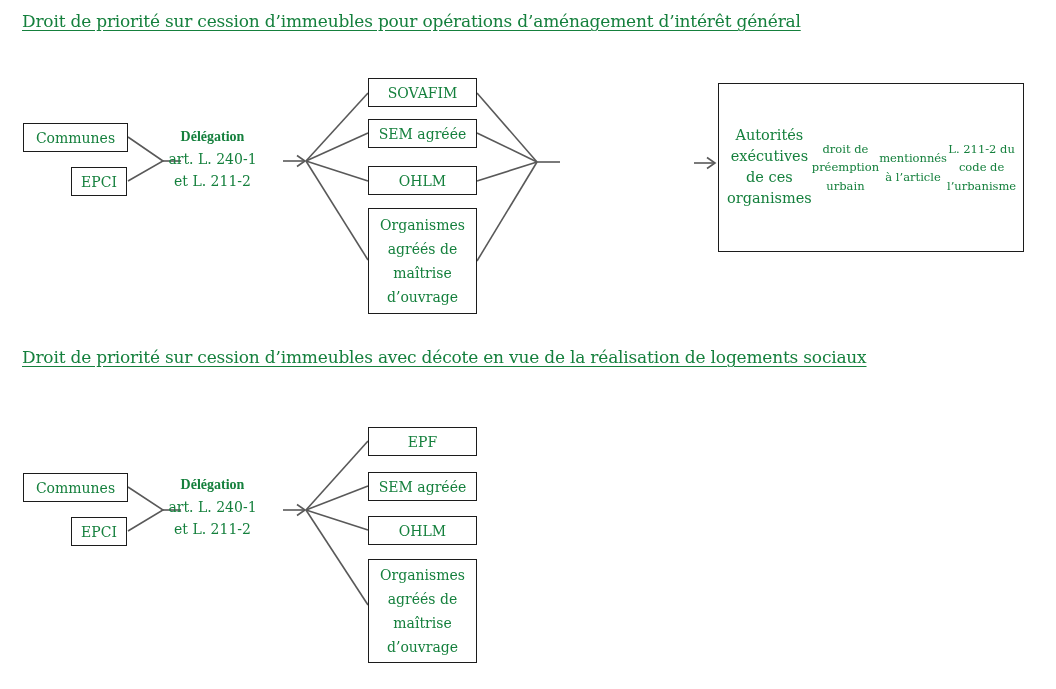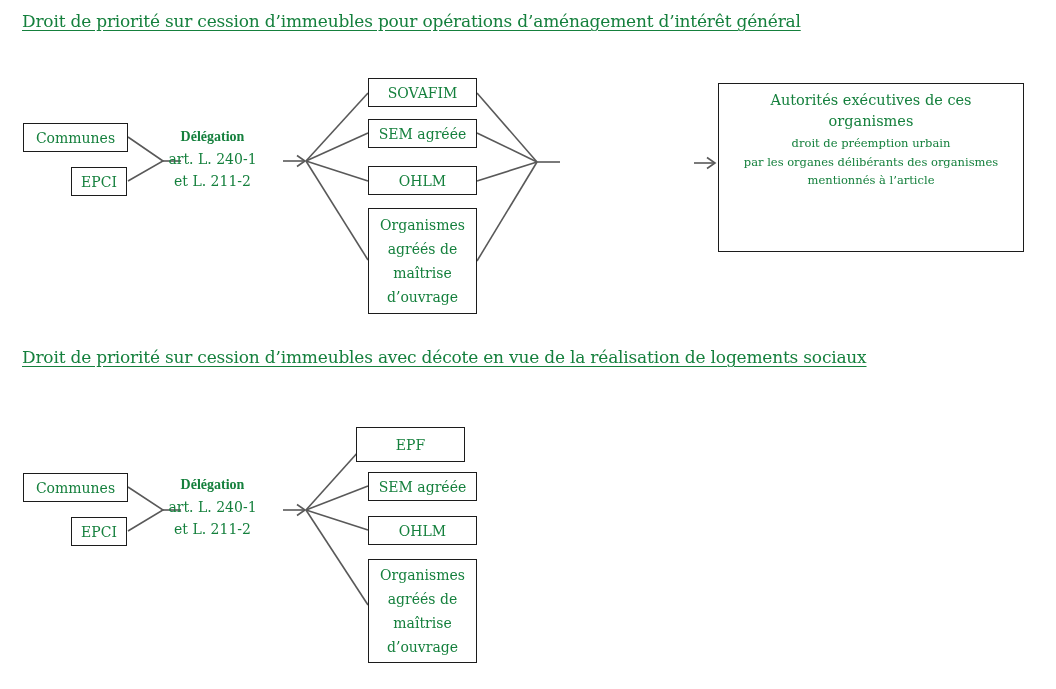--- a/index.html
+++ b/index.html
@@ -46,23 +46,22 @@
     font-size: 14px;
     line-height: 22px;
   }
   .labelblock .bold { font-weight: bold; font-family: Liberation Serif, serif; }
   .bigbox {
     position: absolute;
     box-sizing: border-box;
     border: 1.5px solid #1c1c1c;
     background: #ffffff;
     display: flex;
-    flex-direction: column;
     align-items: center;
-    justify-content: flex-start;
+    justify-content: space-between;
     text-align: center;
     padding: 6px 8px;
   }
   .bigbox .heading { font-size: 14.5px; line-height: 21px; margin-bottom: 2px; }
   .bigbox .small { font-size: 11.5px; line-height: 18.5px; }
 </style>
 </head>
 <body>
 
 <div class="canvas">
@@ -126,40 +125,40 @@
     <span>OHLM</span>
   </div>
   <div class="node" style="left:368px; top:208px; width:109px; height:106px">
     <span>Organismes agréés de maîtrise d’ouvrage</span>
   </div>
 
 
   <div class="bigbox" style="left:718px; top:83px; width:306px; height:169px">
     <div class="heading">Autorités exécutives  de ces organismes</div>
     <div class="small">droit de préemption urbain</div>
-    <div class="small">par les organes délibérants des organismes</div>
     <div class="small">mentionnés à l’article</div>
+    <div class="small">L. 211-2 du code de l’urbanisme</div>
   </div>
 
   <div class="title" style="top:347px">Droit de priorité sur cession d’immeubles avec décote en vue de la réalisation de logements sociaux</div>
 
   <div class="node" style="left:23px; top:473px; width:105px; height:29px">
     <span>Communes</span>
   </div>
   <div class="node" style="left:71px; top:517px; width:56px; height:29px">
     <span>EPCI</span>
   </div>
 
   <div class="labelblock" style="left:155px; top:474px; width:115px">
     <div class="bold">Délégation</div>
     <div>art. L. 240-1</div>
     <div>et L. 211-2</div>
   </div>
 
-  <div class="node" style="left:356px; top:427px; width:109px; height:35px">
+  <div class="node" style="left:368px; top:427px; width:109px; height:29px">
     <span>EPF</span>
   </div>
   <div class="node" style="left:368px; top:472px; width:109px; height:29px">
     <span>SEM agréée</span>
   </div>
   <div class="node" style="left:368px; top:516px; width:109px; height:29px">
     <span>OHLM</span>
   </div>
   <div class="node" style="left:368px; top:559px; width:109px; height:104px">
     <span>Organismes agréés de maîtrise d’ouvrage</span>

